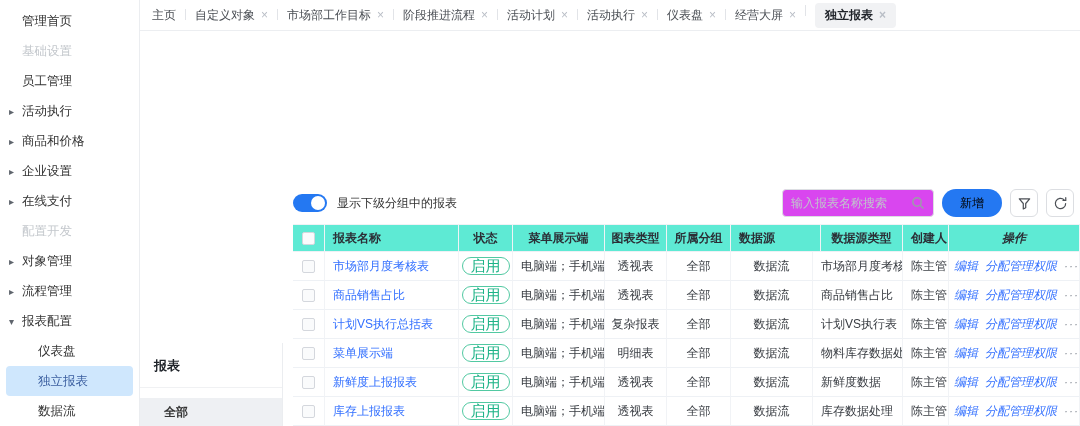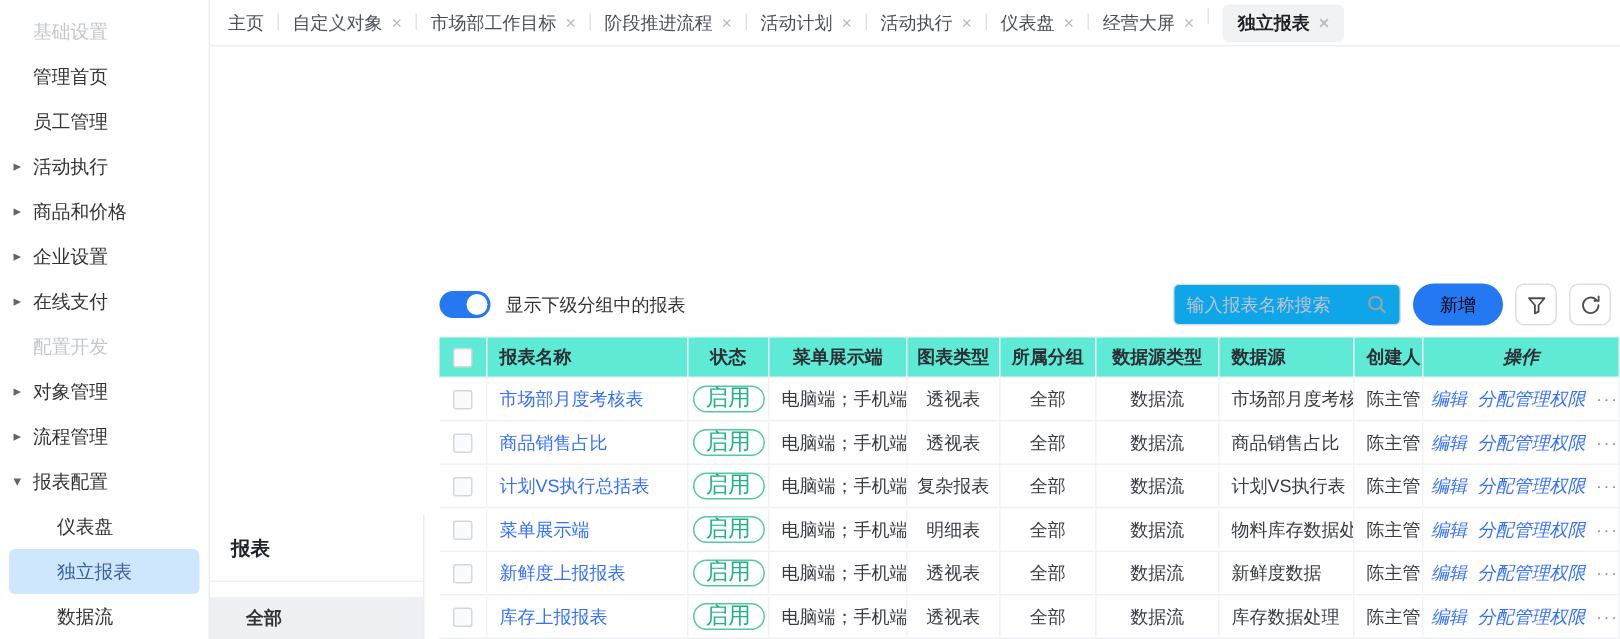--- a/index.html
+++ b/index.html
@@ -46,21 +46,21 @@
   
   .main { flex:1; min-width:0; padding:8px 0 0 10px; display:flex; flex-direction:column; }
   .toolbar { display:flex; align-items:center; height:32px; padding-right:6px; flex-shrink:0; }
   .toggle { width:34px; height:18px; border-radius:9px; background:var(--primary); position:relative;
             cursor:pointer; flex-shrink:0; }
   .toggle::after { content:''; position:absolute; right:2px; top:2px; width:14px; height:14px;
             border-radius:50%; background:#fff; }
   .toggle-label { margin-left:10px; color:#333; }
   .toolbar-right { margin-left:auto; display:flex; align-items:center; gap:8px; }
   .search-box { width:152px; height:28px; border:1px solid #dcdee2; border-radius:4px; display:flex;
-            align-items:center; padding:0 8px; gap:6px; background:#0ea5e9; }
+            align-items:center; padding:0 8px; gap:6px; background:#d946ef; }
   .search-box input { border:none; outline:none; flex:1; min-width:0; font-size:12px; color:#333;
             font-family:inherit; background:transparent; }
   .search-box input::placeholder { color:#c0c4cc; }
   .btn-add { height:28px; padding:0 18px; border:none; border-radius:15px; background:var(--primary);
             color:#000000; font-size:12px; cursor:pointer; font-family:inherit; }
   .icon-btn { width:28px; height:28px; border:1px solid #dcdee2; border-radius:6px; background:#fff;
             display:flex; align-items:center; justify-content:center; cursor:pointer; }
   .icon-btn svg, .search-box svg { display:block; }
 
   
@@ -88,25 +88,25 @@
   .badge { border:1px solid var(--green_border); color:var(--green); background:#fff;
            border-radius:10px; padding:1px 8px; font-size:15px; line-height:14px; }
   .more { color:#8a9099; cursor:pointer; letter-spacing:1px; }
 </style>
 </head>
 <body>
 
 <div class="app">
 
   <div class="sidebar">
+      <div class="side-item item">
+        <span>管理首页</span>
+      </div>
       <div class="side-item section">
         <span>基础设置</span>
-      </div>
-      <div class="side-item item">
-        <span>管理首页</span>
       </div>
       <div class="side-item item">
         <span>员工管理</span>
       </div>
       <div class="side-item collapsed">
         <span class="arrow">▸</span>
         <span>活动执行</span>
       </div>
       <div class="side-item collapsed">
         <span class="arrow">▸</span>
@@ -227,22 +227,22 @@
         <div class="table">
           <div class="thead" id="thead">
               <div class="th c-check">
                 <span class="checkbox"></span>
               </div>
               <div class="th c-name">报表名称</div>
               <div class="th c-status ta-c">状态</div>
               <div class="th c-menu ta-c">菜单展示端</div>
               <div class="th c-chart ta-c">图表类型</div>
               <div class="th c-group ta-c">所属分组</div>
+              <div class="th c-ds">数据源</div>
               <div class="th c-dstype ta-c">数据源类型</div>
-              <div class="th c-ds">数据源</div>
               <div class="th c-creator">创建人</div>
               <div class="th c-ops ta-c">操作</div>
             </div>
           <div id="tbody">
               <div class="tr">
                 <div class="td c-check">
                   <span class="checkbox"></span>
                 </div>
                 <div class="td c-name">
                   <span class="link">市场部月度考核表</span>

